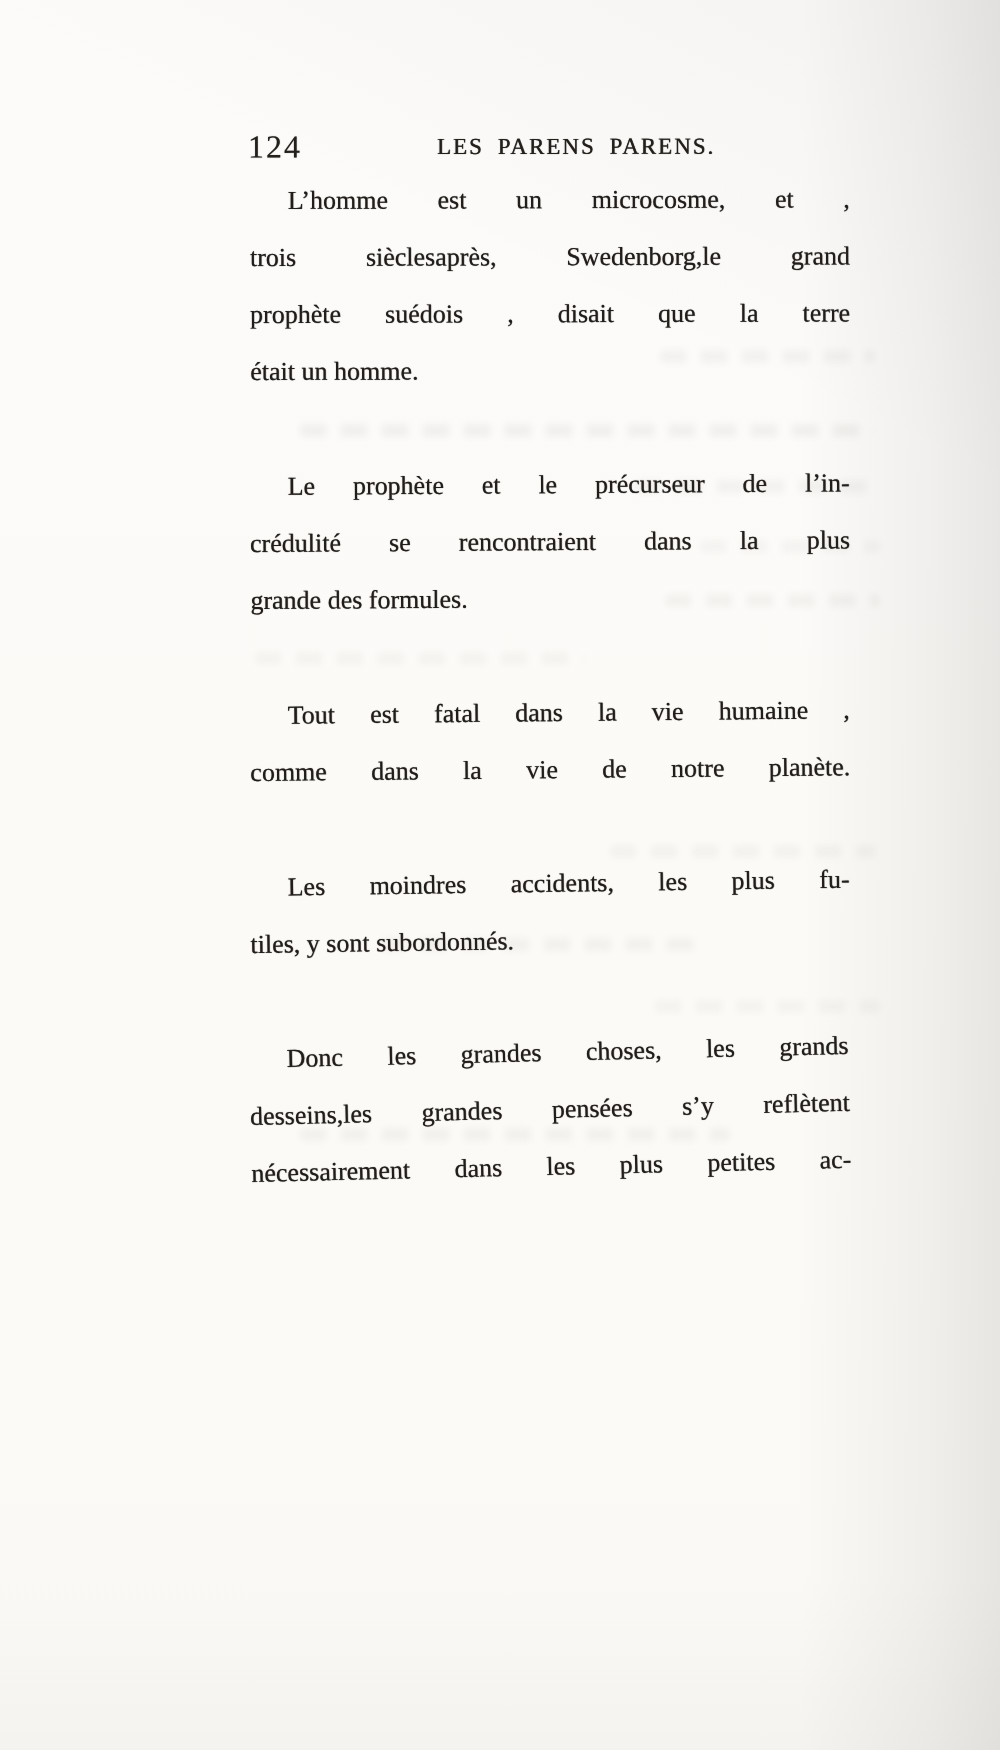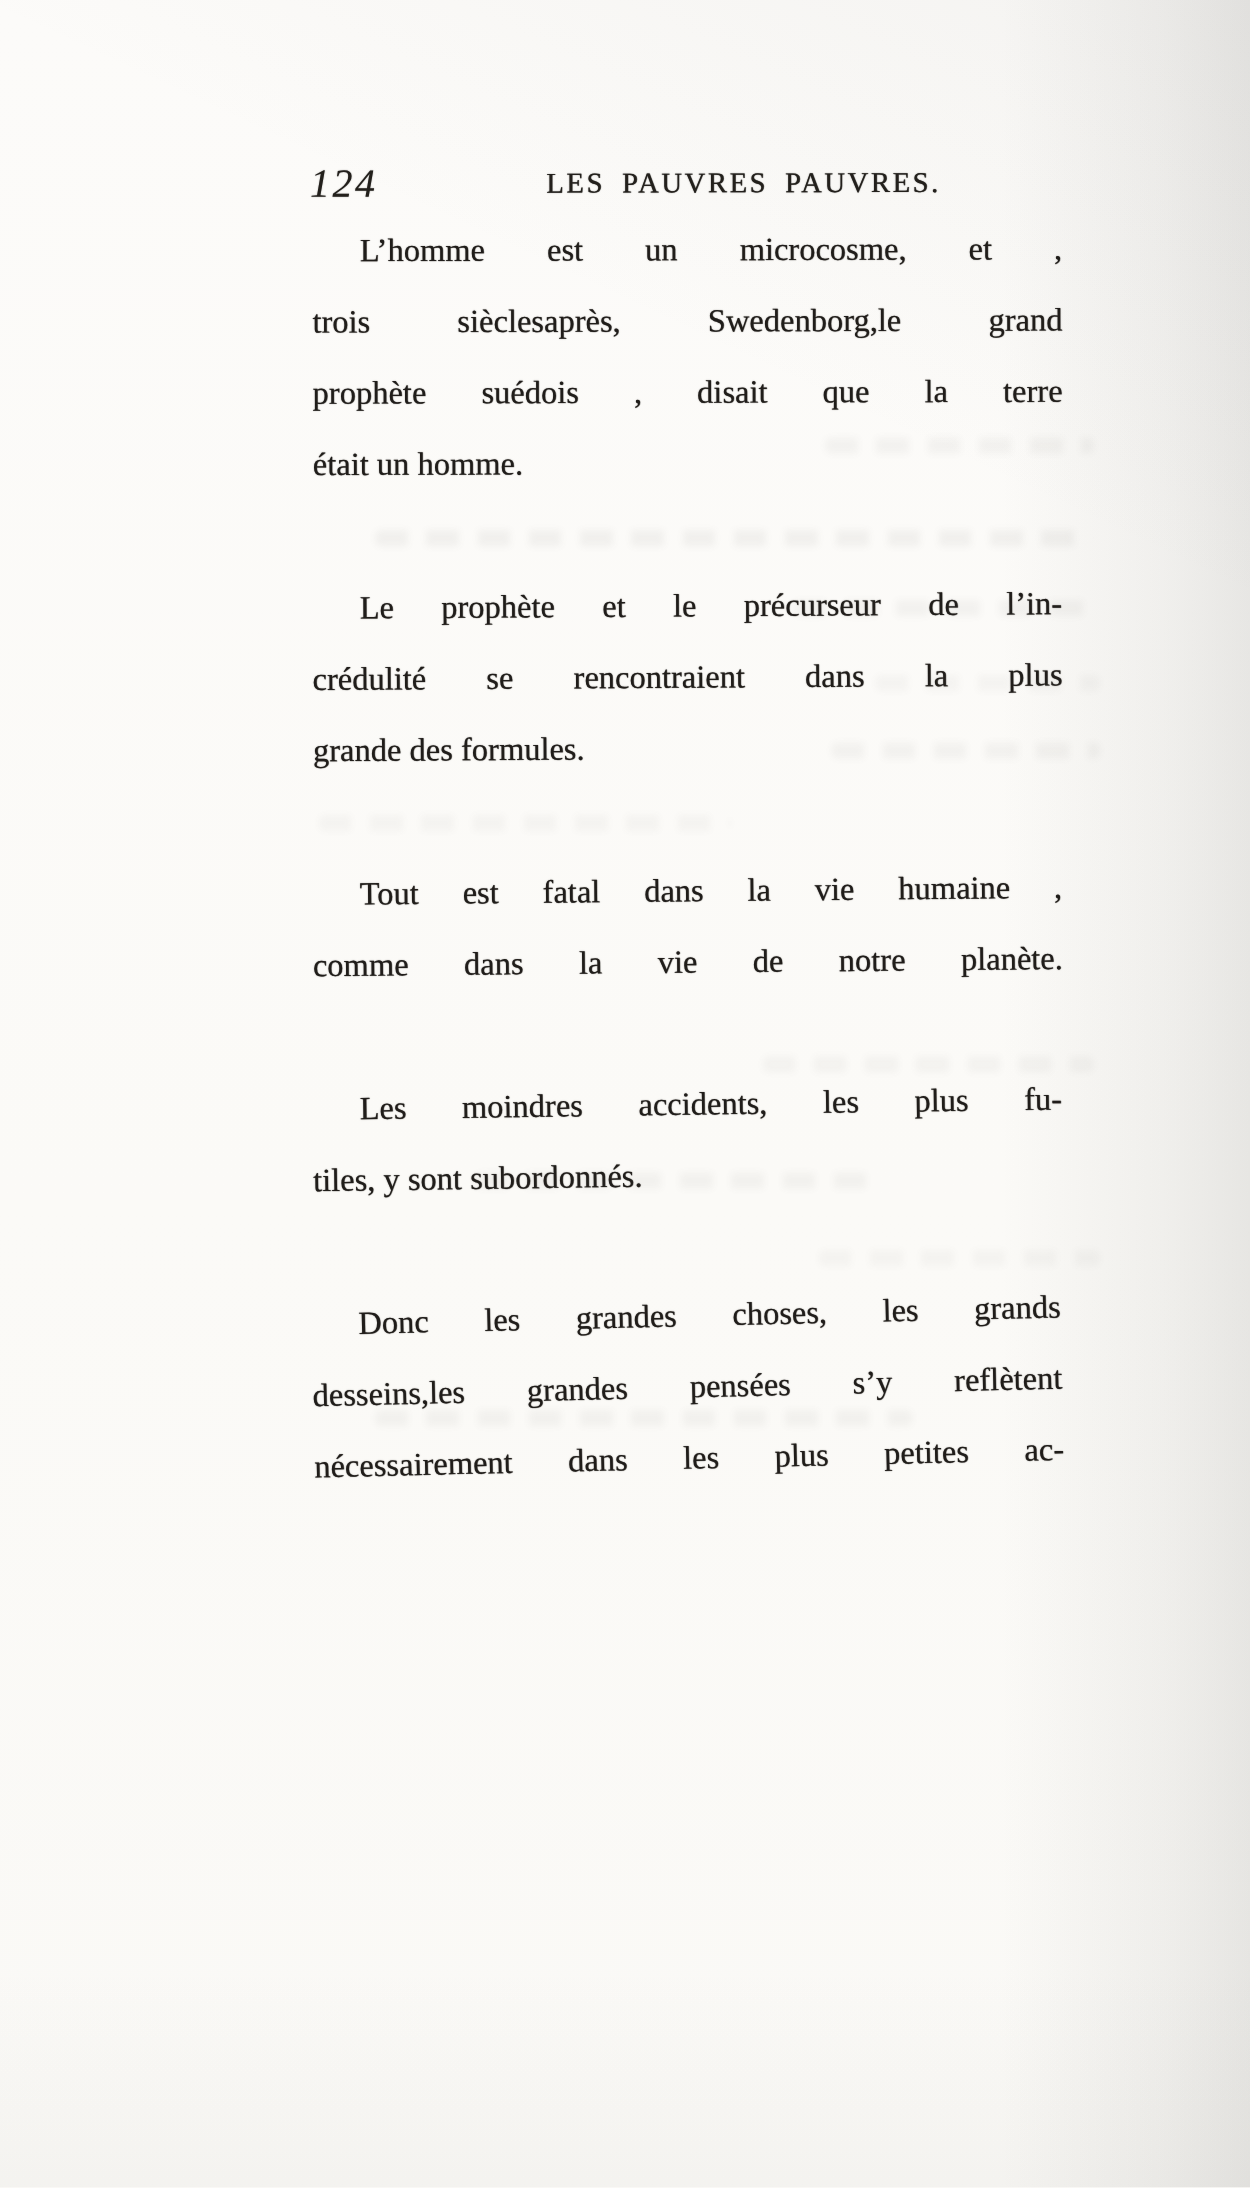--- a/index.html
+++ b/index.html
@@ -21,21 +21,20 @@
   
   .runhead{
     position:absolute;top:126px;left:0;width:1000px;height:40px;
     transform:rotate(-0.1deg);
     color:#23201c;
   }
   .pagenum{
     position:absolute;left:248px;top:2px;
     font-size:32px;letter-spacing:2px;
     text-shadow:0 0 1px rgba(20,18,15,0.5);
-    font-style:italic;
   }
   .running-title{
     position:absolute;left:437px;top:8px;
     font-size:23px;letter-spacing:2px;word-spacing:6px;
     text-shadow:0 0 1px rgba(20,18,15,0.6), 0.4px 0 0 rgba(20,18,15,0.5);
   }
   
   .text-block{
     position:absolute;left:250px;top:172px;width:600px;
     font-size:26px;line-height:57px;color:#201d1a;
@@ -60,21 +59,21 @@
       rgba(100,97,92,0) 26px, rgba(100,97,92,0) 41px);
   }
 </style>
 </head>
 <body>
 
 <div class="page">
 
   <div class="runhead">
     <span class="pagenum">124</span>
-    <span class="running-title">LES PAUVRES PAUVRES.</span>
+    <span class="running-title">LES PARENS PARENS.</span>
   </div>
 
   <div class="text-block">
 
     <p class="para p1">
       <span class="line jst ind">L’homme est un microcosme, et ,</span>
       <span class="line jst">trois sièclesaprès, Swedenborg,le grand</span>
       <span class="line jst">prophète suédois , disait que la terre</span>
       <span class="line">était un homme.</span>
     </p>

